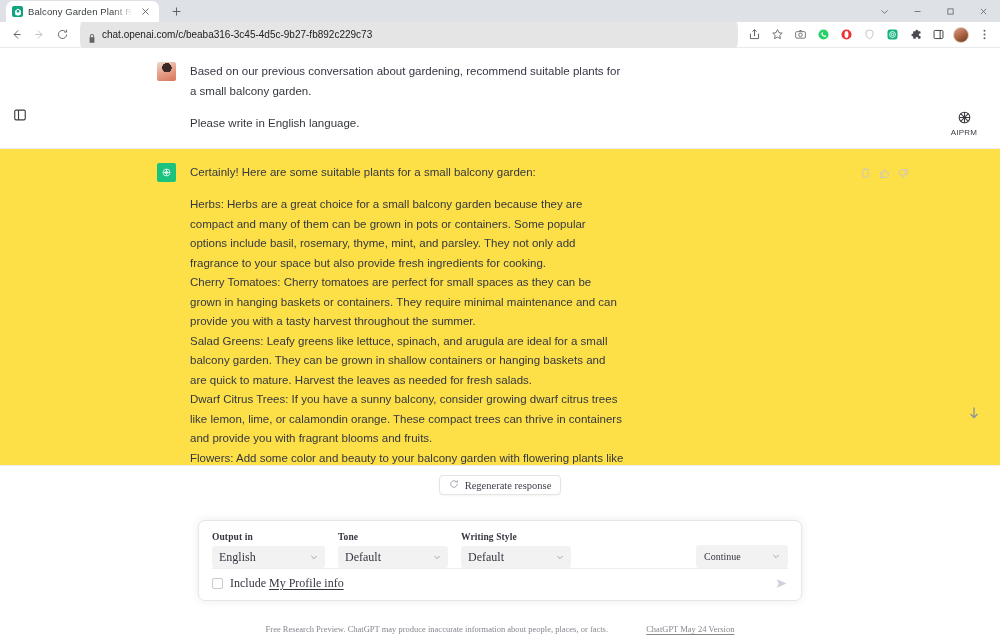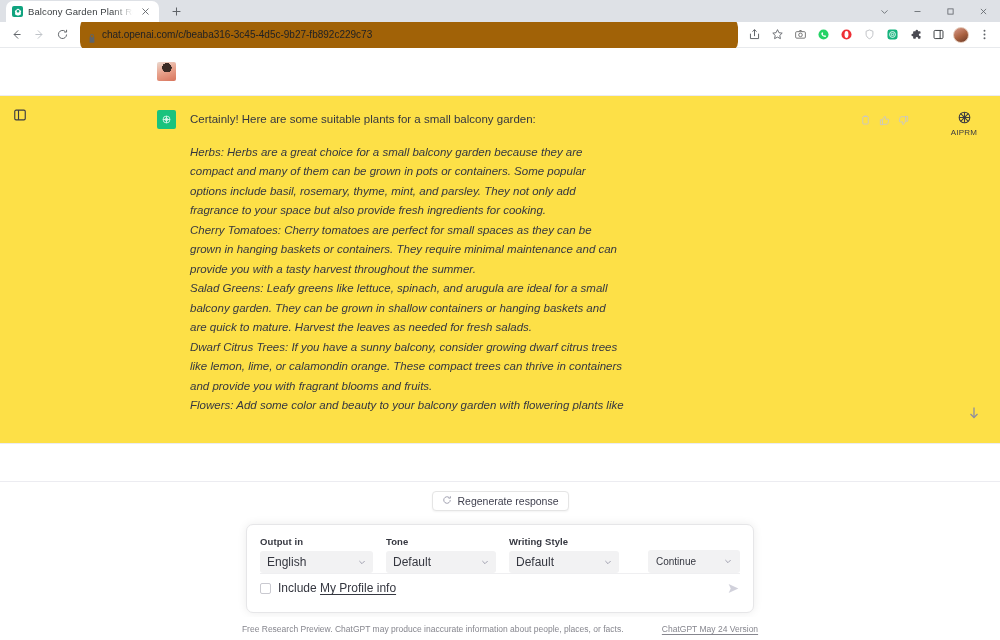--- a/index.html
+++ b/index.html
@@ -84,21 +84,21 @@
     display: flex; align-items: center; justify-content: center;
     color: #5f6368;
     border-radius: 50%;
     flex: 0 0 auto;
   }
   .tb-icon.dim { color: #bdc1c6; }
   .tb-icon svg { width: 13px; height: 13px; }
   .omnibox {
     flex: 1 1 auto;
     height: 35px;
-    background: #a16207;
+    background: #e5e5e5;
     border-radius: 10px;
     display: flex;
     align-items: center;
     padding: 0 8px;
     gap: 6px;
     margin: 0 4px 0 6px;
     min-width: 0;
   }
   .omnibox .lock { width: 8px; height: 9px; color:#5f6368; flex:0 0 auto; }
   .omnibox .url { font-size: 10px; color: #202124; white-space: nowrap; overflow:hidden; }
@@ -176,45 +176,46 @@
     display: flex; gap: 8px; color: #c5c5d2;
   }
   .assist-actions svg { width: 11px; height: 11px; }
 
   
   .composer-wrap {
     position: absolute; left: 0; right: 0; bottom: 0;
     background: #fff;
     z-index: 6;
     border-top: 1px solid #ececf1;
+    font-family: Liberation Serif, serif;
   }
   .regen-row {
     display: flex; justify-content: center; align-items: center;
     padding: 9px 0 9px 0;
     background: #fff;
   }
   .regen-btn {
     display: flex; align-items: center; gap: 6px;
     font-size: 10.5px; color: #40414f;
     padding: 3px 9px;
     background: #fff;
     border: 1px solid #e5e5e5;
     border-radius: 4px;
     box-shadow: 0 1px 2px rgba(0,0,0,.05);
   }
   .regen-btn svg { width: 10px; height: 10px; color:#8e8ea0; }
 
   .composer {
-    width: 508px;
-    margin: 4px auto;
+    width: 604px;
+    margin: 16px auto;
     background: #fff;
     border: 1px solid #e6e6e8;
     border-radius: 7px;
     box-shadow: 0 0 10px rgba(0,0,0,.08);
-    padding: 11px 13px 8px 13px;
+    padding: 11px 13px 0 13px;
   }
   .selects-row { display: flex; align-items: flex-end; gap: 13px; }
   .sel-group { display: flex; flex-direction: column; gap: 4px; }
   .sel-label { font-size: 9.5px; color: #353740; font-weight: 700; letter-spacing:.1px;}
   .select {
     height: 22px;
     background: #f2f2f3;
     border: none;
     border-radius: 3px;
     display: flex; align-items: center; justify-content: space-between;
@@ -454,35 +455,39 @@
           <path d="M8 2.5v10"></path>
           <path d="M4.5 9L8 12.5 11.5 9"></path>
         </svg>
     </div>
 
     <div class="thread">
 
       <div class="msg user">
         <div class="msg-inner">
           <div class="ava user"></div>
+          <div class="bubble">
+            <p>Based on our previous conversation about gardening, recommend suitable plants for a small balcony garden.</p>
+            <p>Please write in English language.</p>
+          </div>
         </div>
       </div>
 
       <div class="msg assistant">
         <div class="msg-inner">
           <div class="ava bot">
             <svg viewBox="0 0 24 24" fill="none" stroke="#fff" stroke-width="1.3">
               <circle cx="12" cy="12" r="6.4"></circle>
               <path d="M12 5.6v12.8M5.6 12h12.8"></path>
               <circle cx="12" cy="12" r="2.6"></circle>
             </svg>
           </div>
           <div class="bubble assistant-body">
             <p>Certainly! Here are some suitable plants for a small balcony garden:</p>
-            <p style="white-space: pre-line; font-style: italic;">Herbs: Herbs are a great choice for a small balcony garden because they are compact and many of them can be grown in pots or containers. Some popular options include basil, rosemary, thyme, mint, and parsley. They not only add fragrance to your space but also provide fresh ingredients for cooking.
+            <p style="white-space: pre-line;">Herbs: Herbs are a great choice for a small balcony garden because they are compact and many of them can be grown in pots or containers. Some popular options include basil, rosemary, thyme, mint, and parsley. They not only add fragrance to your space but also provide fresh ingredients for cooking.
 Cherry Tomatoes: Cherry tomatoes are perfect for small spaces as they can be grown in hanging baskets or containers. They require minimal maintenance and can provide you with a tasty harvest throughout the summer.
 Salad Greens: Leafy greens like lettuce, spinach, and arugula are ideal for a small balcony garden. They can be grown in shallow containers or hanging baskets and are quick to mature. Harvest the leaves as needed for fresh salads.
 Dwarf Citrus Trees: If you have a sunny balcony, consider growing dwarf citrus trees like lemon, lime, or calamondin orange. These compact trees can thrive in containers and provide you with fragrant blooms and fruits.
 Flowers: Add some color and beauty to your balcony garden with flowering plants like</p>
           </div>
           <div class="assist-actions">
             <span>
               <svg viewBox="0 0 16 16" stroke="currentColor" stroke-width="1.2" fill="none">
                   <rect x="4" y="2.2" width="8" height="11" rx="1.3"></rect>
                   <path d="M6 2.2V1.4h4v.8"></path>

